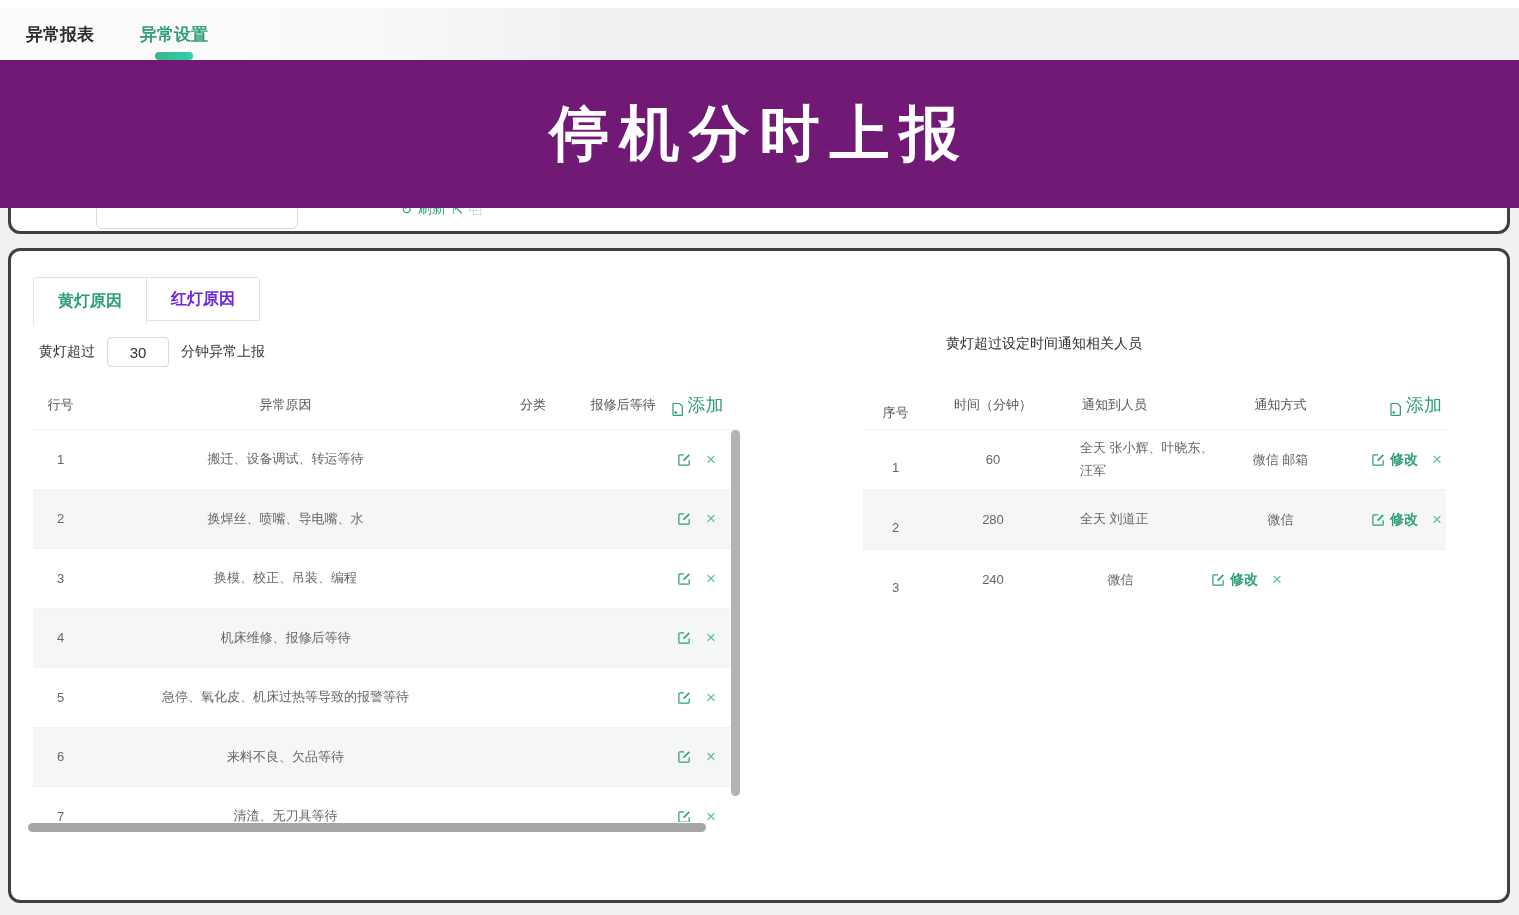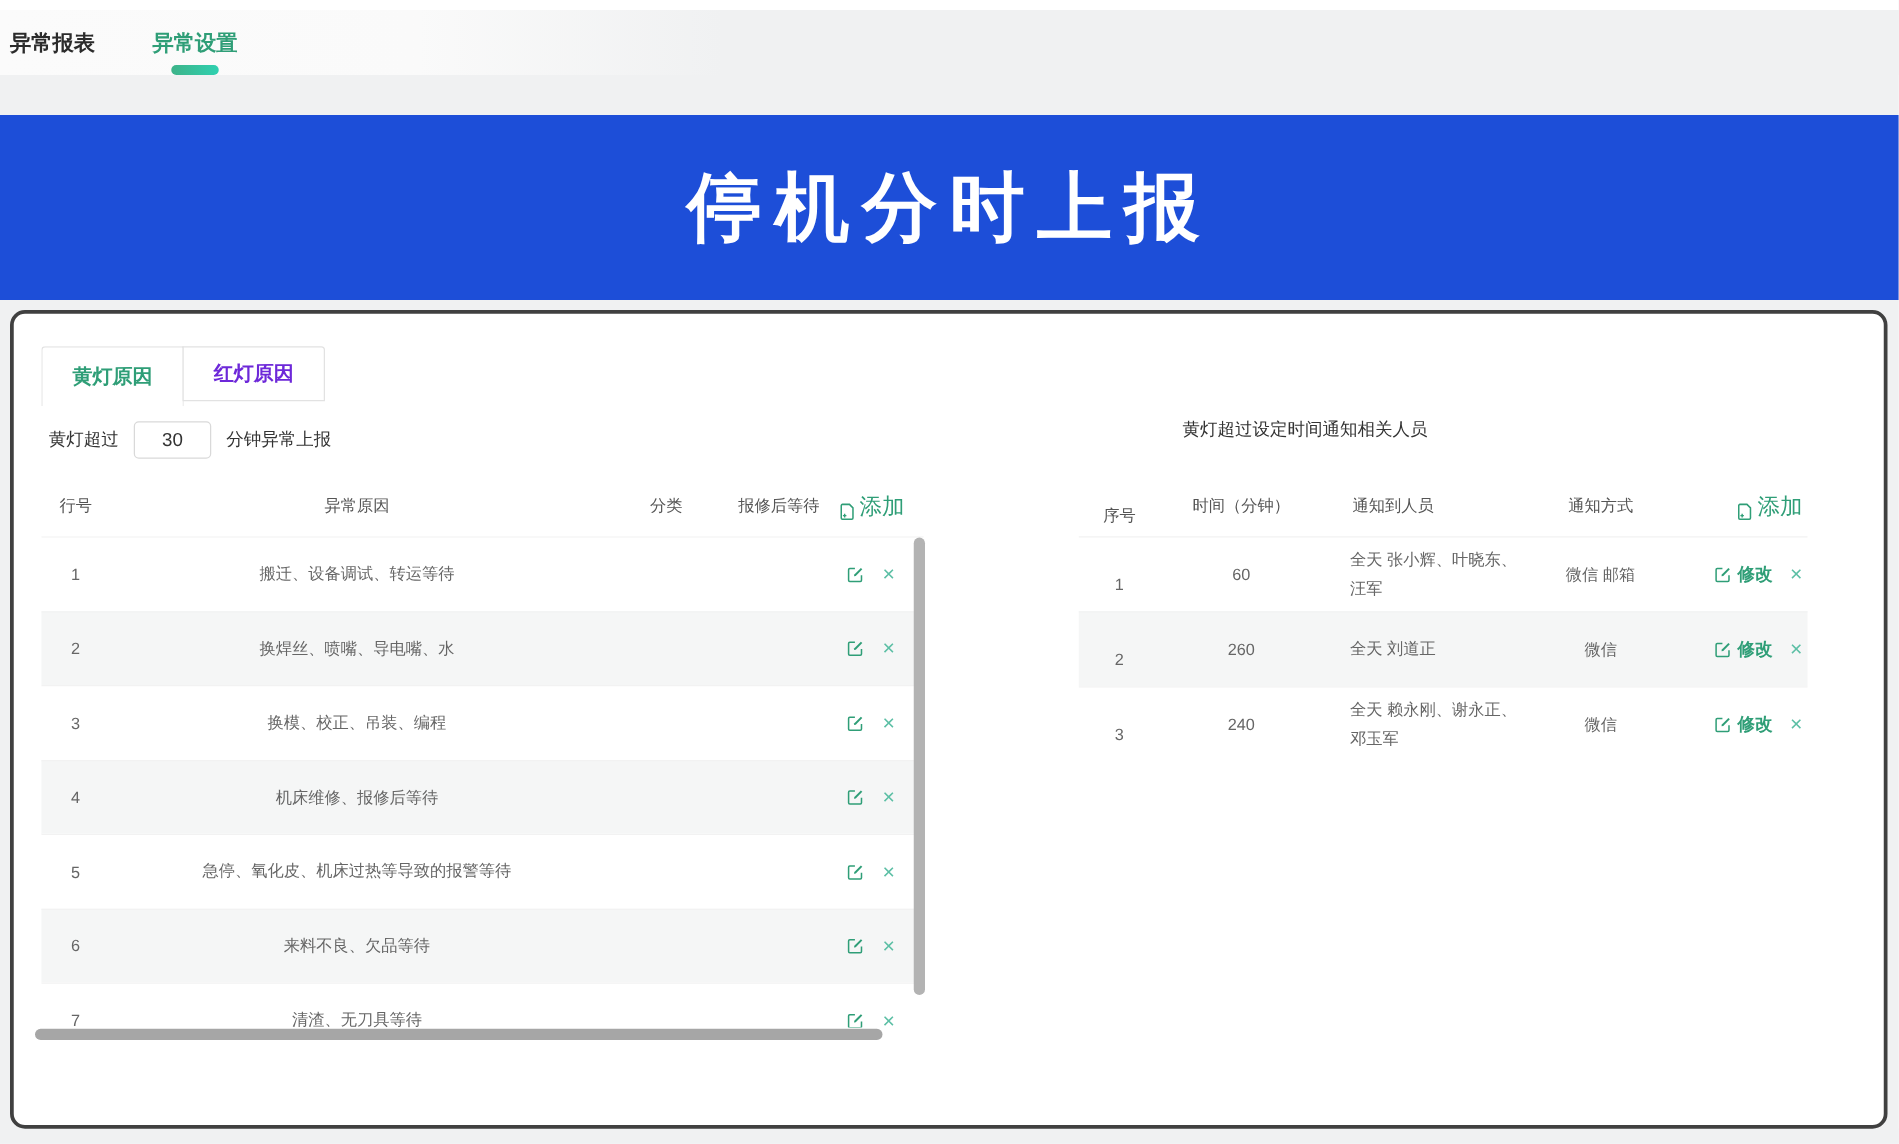--- a/index.html
+++ b/index.html
@@ -10,32 +10,32 @@
     background:#f0f1f2; color:#333;
   }
   
   .topstrip { position:absolute; left:0; top:0; width:1519px; height:8px; background:#fff; }
   .topbar {
     position:absolute; left:0; top:8px; width:1519px; height:52px;
     background:linear-gradient(90deg,#fbfbfb 0%,#fafafa 22%,#f0f1f2 38%,#f0f1f2 100%);
     display:flex; align-items:center;
   }
   .toptab { font-size:17px; font-weight:700; cursor:pointer; position:relative; }
-  .toptab.plain { color:#2b2b2b; margin-left:8px; }
+  .toptab.plain { color:#2b2b2b; margin-left:26px; }
   .toptab.active { color:#2f9e77; margin-left:46px; }
   .toptab-indicator {
     position:absolute; left:50%; transform:translateX(-50%); bottom:-14px;
     width:38px; height:8px; border-radius:5px;
     background:linear-gradient(90deg,#3db389,#2fd0b0);
   }
   
   .banner {
     position:absolute; left:0; top:60px; width:1519px; height:148px;
-    background:#1d4ed8; z-index:5;
-    display:flex; align-items:center; justify-content:center;margin-top:32px;
+    background:#701a75; z-index:5;
+    display:flex; align-items:center; justify-content:center;
   }
   .banner-title {
     color:#fff; font-size:60px; font-weight:700; letter-spacing:10px;
   }
   
   .card { background:#fff; border:3px solid #404040; border-radius:12px; }
   .hidden-card {
     position:absolute; left:8px; top:150px; width:1502px; height:84px; z-index:1;
   }
   .hidden-input {
@@ -306,39 +306,38 @@
           <path d="M6.6 9.6l1.5-.3 5.6-5.6-1.2-1.2-5.6 5.6z" fill="#2f9e77"></path>
         </svg>
         <span>修改</span>
       </span>
       <span class="close-x">×</span>
     </div>
   </div>
 
   <div class="nrow alt">
     <div class="cell nc-no">2</div>
-    <div class="cell nc-time">260</div>
+    <div class="cell nc-time">280</div>
     <div class="cell nc-people">全天 刘道正</div>
     <div class="cell nc-method">微信</div>
     <div class="cell nc-action">
       <span class="modify-btn">
         <svg width="15" height="15" viewBox="0 0 16 16">
           <path d="M13 8.8V13a1 1 0 0 1-1 1H3a1 1 0 0 1-1-1V4a1 1 0 0 1 1-1h4.4" fill="none" stroke="#2f9e77" stroke-width="1.3"></path>
           <path d="M6.6 9.6l1.5-.3 5.6-5.6-1.2-1.2-5.6 5.6z" fill="#2f9e77"></path>
         </svg>
         <span>修改</span>
       </span>
       <span class="close-x">×</span>
     </div>
   </div>
 
   <div class="nrow">
     <div class="cell nc-no">3</div>
     <div class="cell nc-time">240</div>
-    <div class="cell nc-people">全天 赖永刚、谢永正、邓玉军</div>
     <div class="cell nc-method">微信</div>
     <div class="cell nc-action">
       <span class="modify-btn">
         <svg width="15" height="15" viewBox="0 0 16 16">
           <path d="M13 8.8V13a1 1 0 0 1-1 1H3a1 1 0 0 1-1-1V4a1 1 0 0 1 1-1h4.4" fill="none" stroke="#2f9e77" stroke-width="1.3"></path>
           <path d="M6.6 9.6l1.5-.3 5.6-5.6-1.2-1.2-5.6 5.6z" fill="#2f9e77"></path>
         </svg>
         <span>修改</span>
       </span>
       <span class="close-x">×</span>

